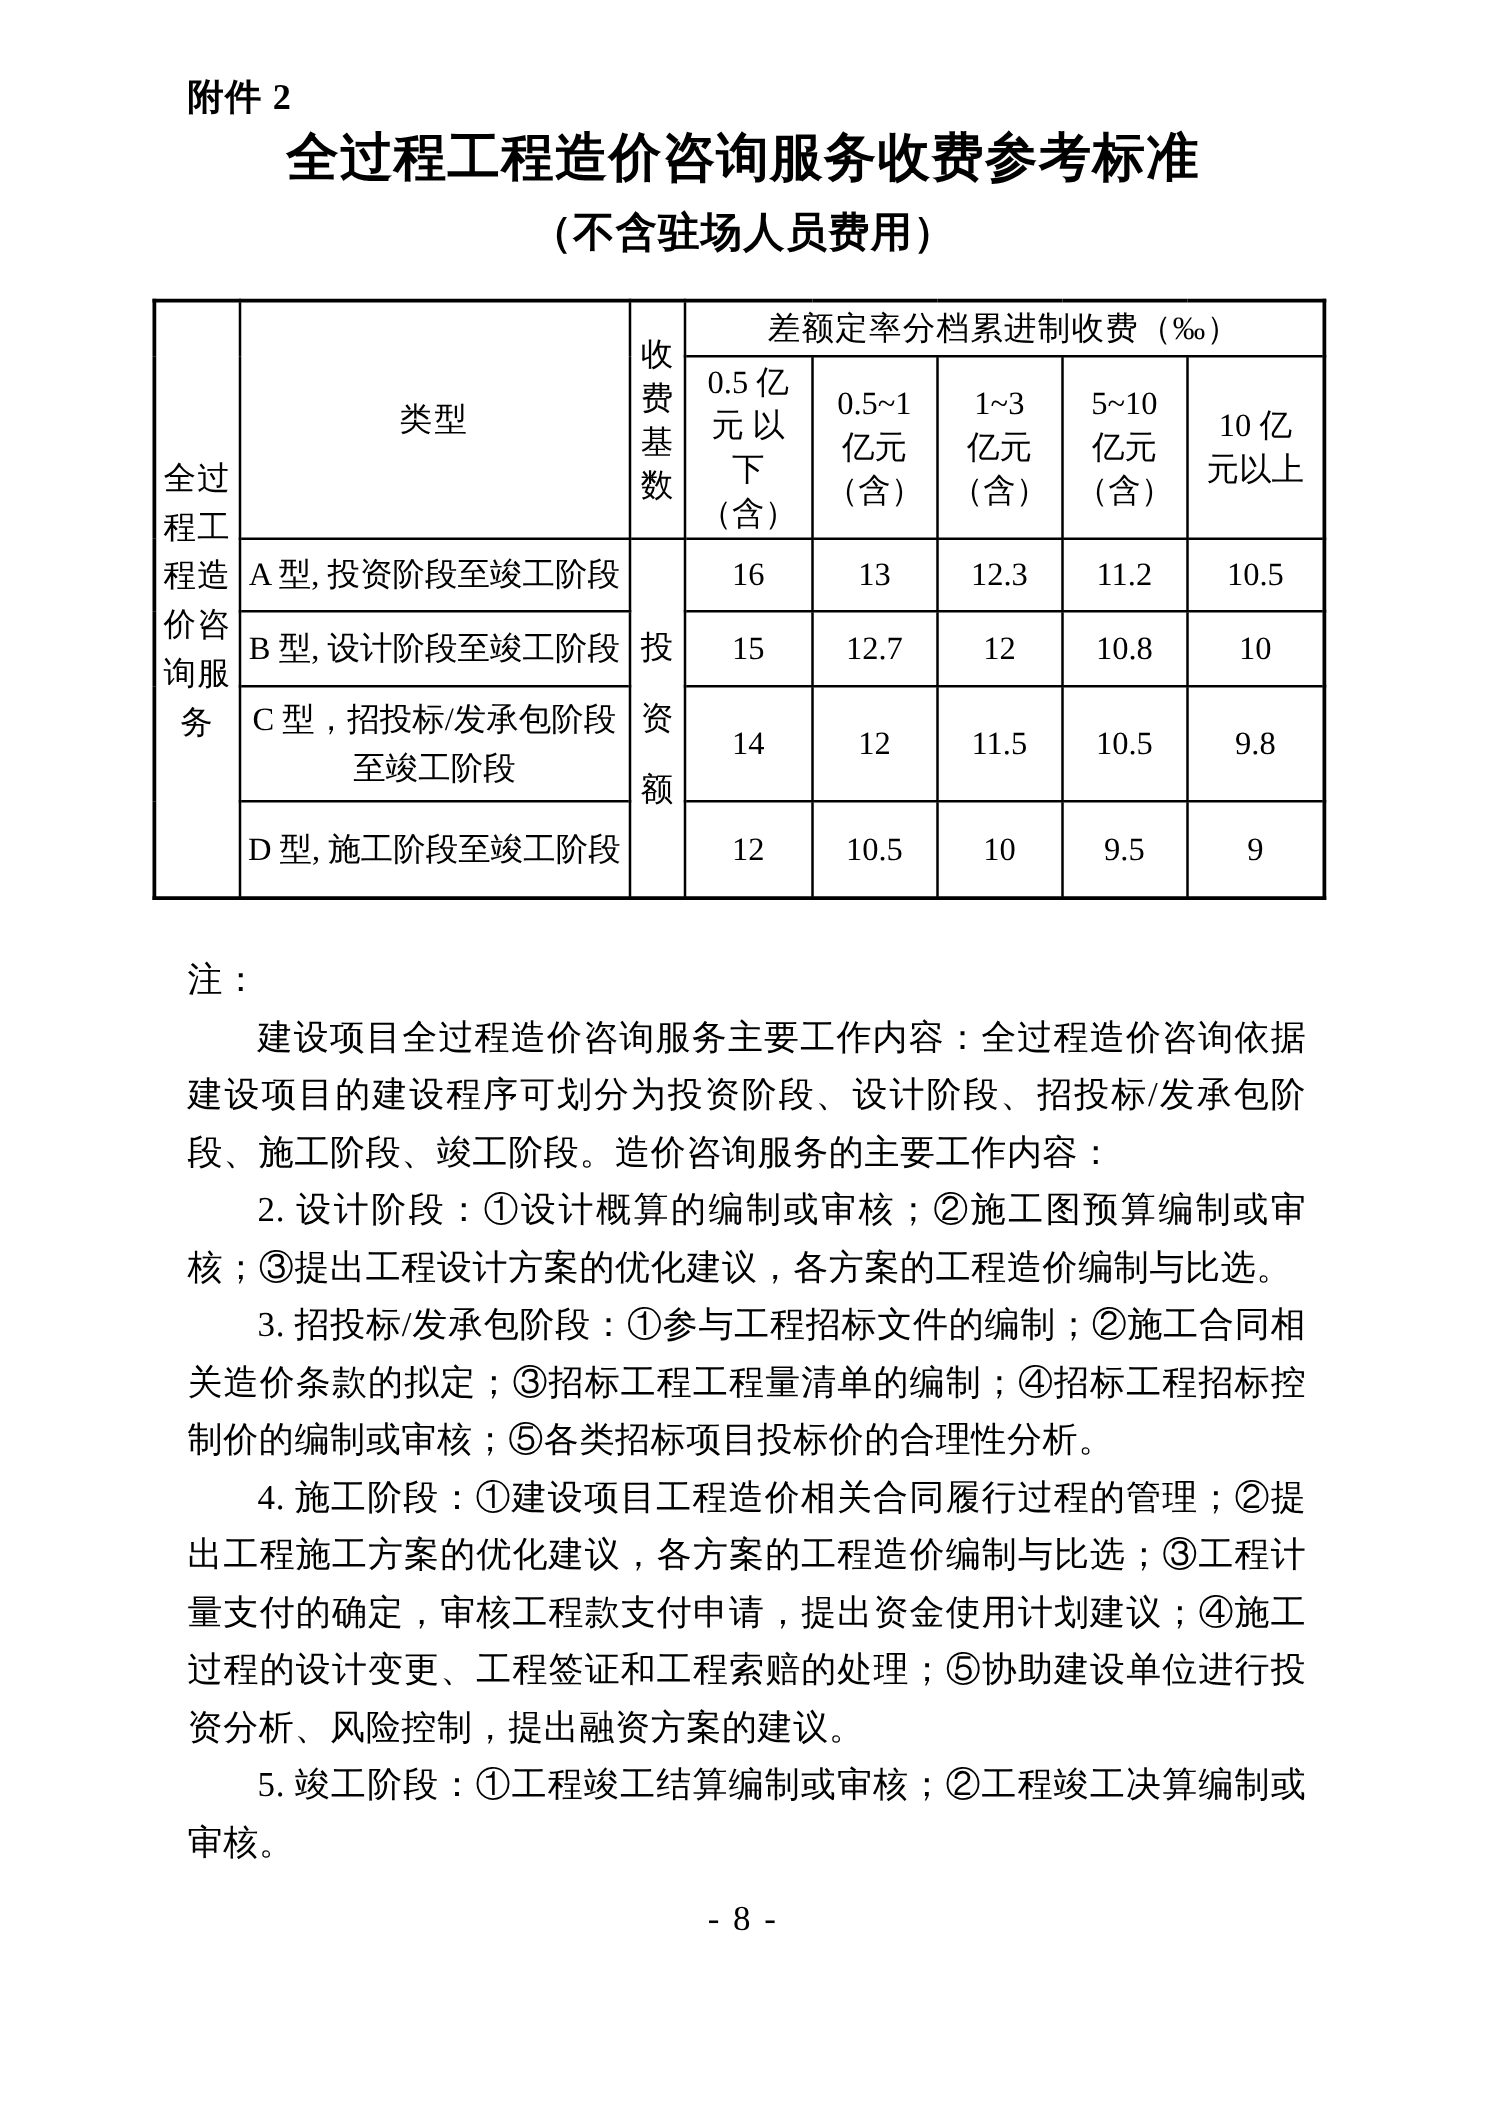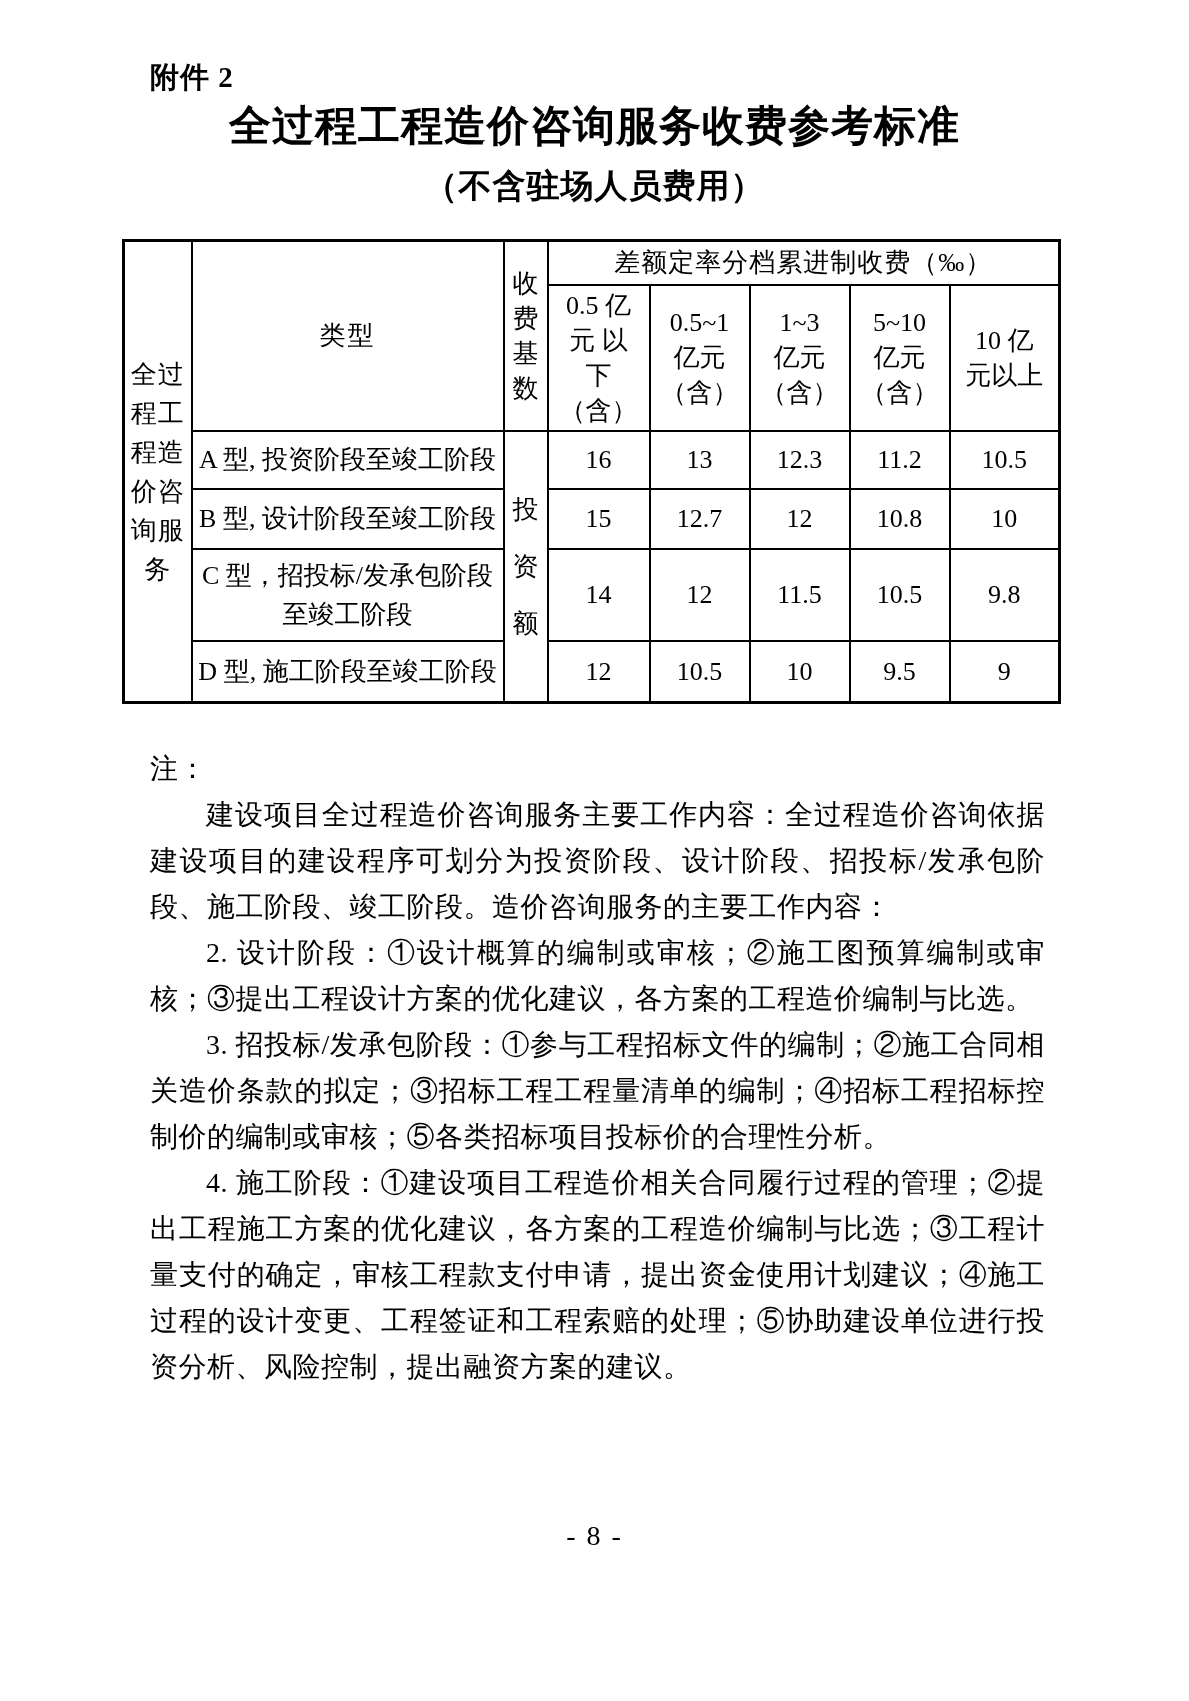--- a/index.html
+++ b/index.html
@@ -99,21 +99,21 @@
   }
   td.type-cell {
     text-align: left;
     padding-left: 10px;
     line-height: 1.5;
     margin-top: 11px;
   }
   tr.data-row-a  td { height: 58px; }
   tr.data-row-b  td { height: 60px; }
   tr.data-row-c  td { height: 92px; }
-  tr.data-row-d  td { height: 62px; border-radius: 28px; }
+  tr.data-row-d  td { height: 78px; border-radius: 28px; }
   .notes {
     width: 895px;
     margin: 42px 0 0 150px;
     font-size: 28px;
     line-height: 46px;
     text-align: justify;
     letter-spacing: 0.5px;
   }
   .notes .notes-label {
     text-indent: 0;
@@ -213,17 +213,18 @@
       </tr>
     </tbody>
   </table>
 
   <div class="notes">
     <p class="notes-label">注：</p>
     <p>建设项目全过程造价咨询服务主要工作内容：全过程造价咨询依据建设项目的建设程序可划分为投资阶段、设计阶段、招投标/发承包阶段、施工阶段、竣工阶段。造价咨询服务的主要工作内容：</p>
     <p>2. 设计阶段：①设计概算的编制或审核；②施工图预算编制或审核；③提出工程设计方案的优化建议，各方案的工程造价编制与比选。</p>
     <p>3. 招投标/发承包阶段：①参与工程招标文件的编制；②施工合同相关造价条款的拟定；③招标工程工程量清单的编制；④招标工程招标控制价的编制或审核；⑤各类招标项目投标价的合理性分析。</p>
     <p>4. 施工阶段：①建设项目工程造价相关合同履行过程的管理；②提出工程施工方案的优化建议，各方案的工程造价编制与比选；③工程计量支付的确定，审核工程款支付申请，提出资金使用计划建议；④施工过程的设计变更、工程签证和工程索赔的处理；⑤协助建设单位进行投资分析、风险控制，提出融资方案的建议。</p>
+    <p>5. 竣工阶段：①工程竣工结算编制或审核；②工程竣工决算编制或审核。</p>
   </div>
 
   <div class="page-number">- 8 -</div>
 
 </div>
 
 </body></html>

